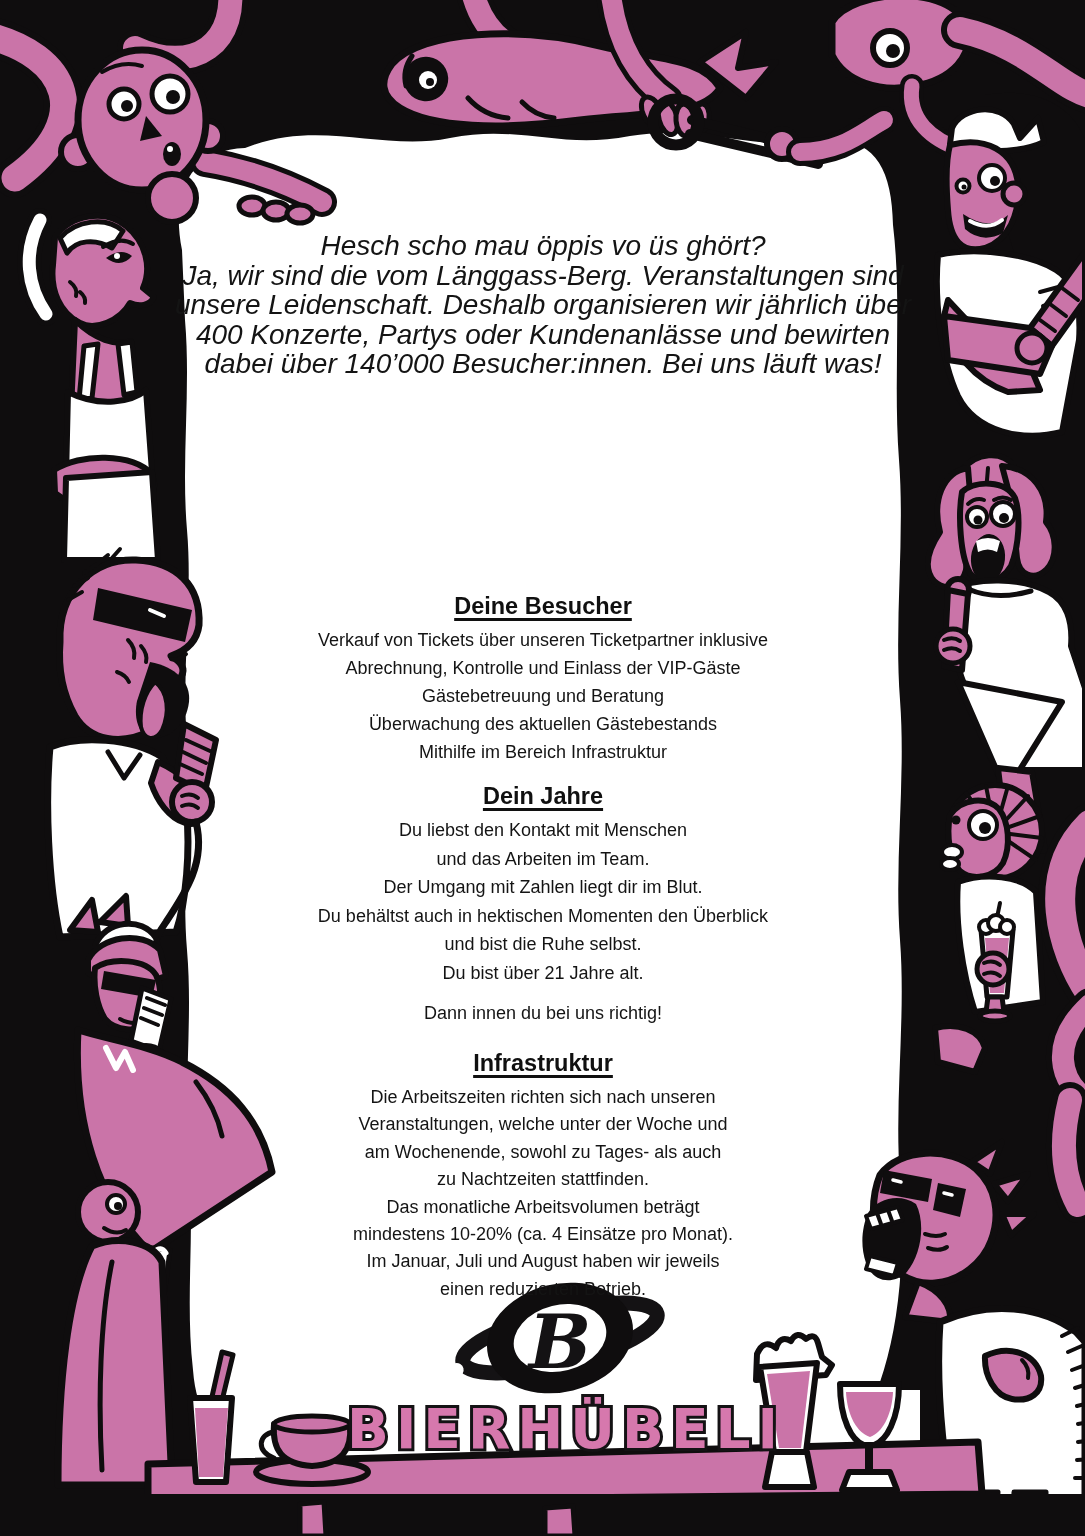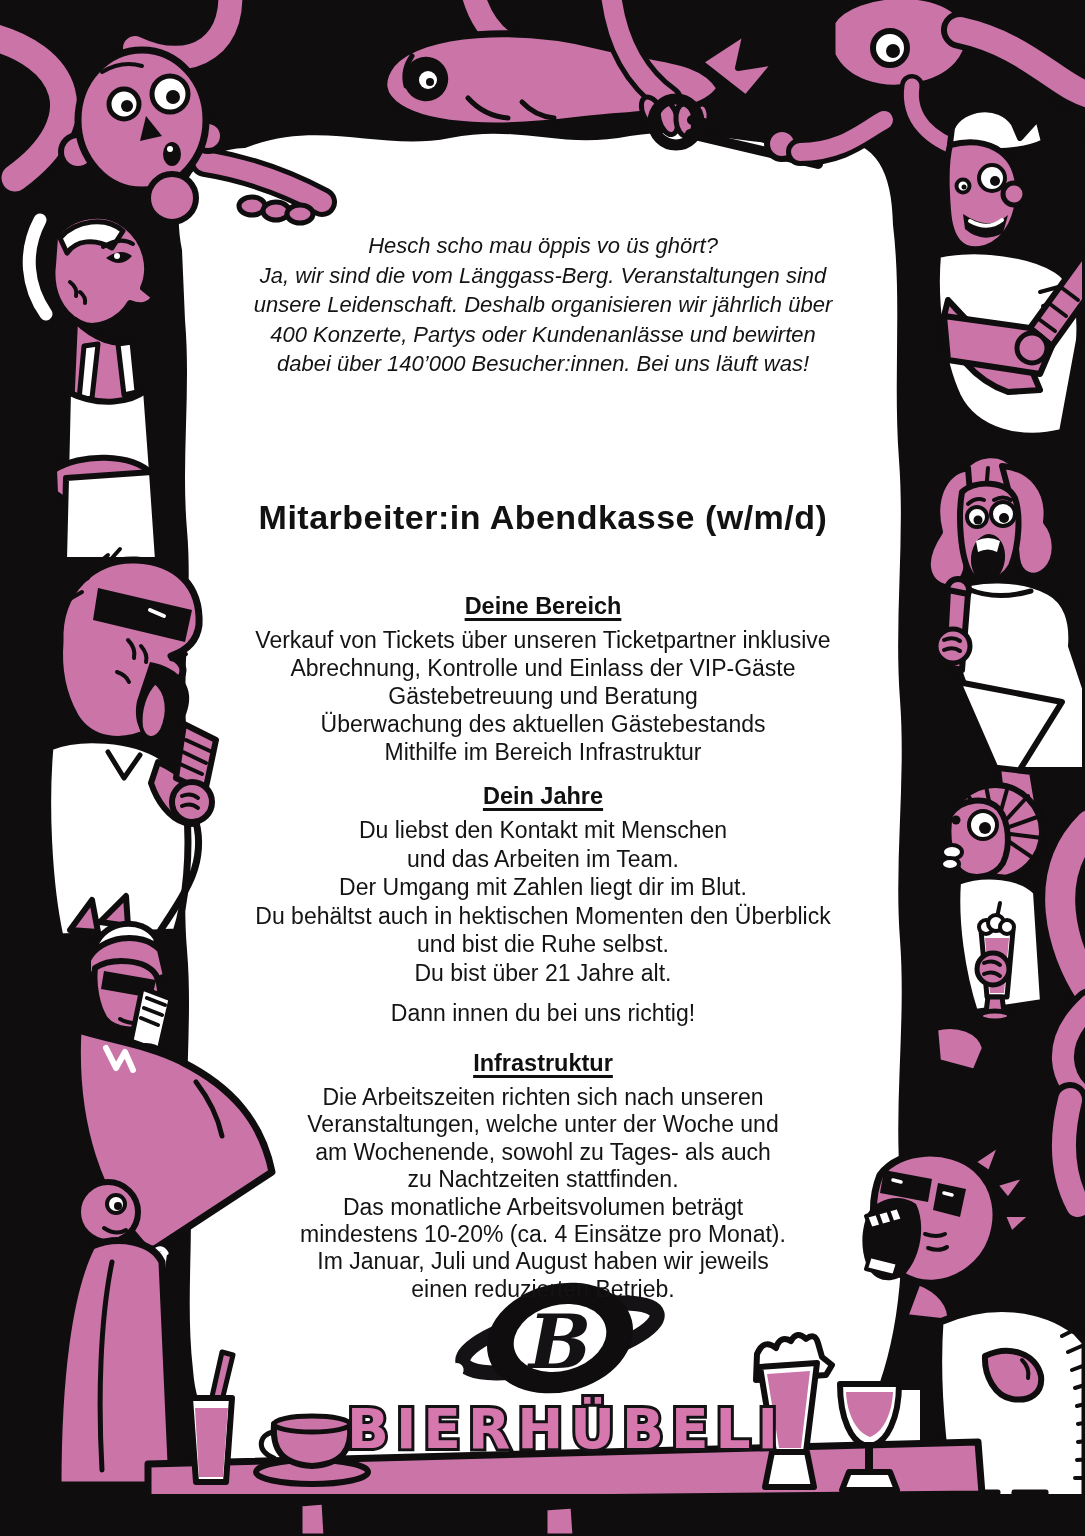--- a/index.html
+++ b/index.html
@@ -5,22 +5,22 @@
   html,body{margin:0;padding:0;background:#0e0c0d;}
   *{box-sizing:border-box;}
   #flyer{
     position:relative;width:1085px;height:1536px;overflow:hidden;
     background:#0e0c0d;
     font-family:"Liberation Sans", sans-serif;
     color:#161616;
   }
   #artwork{position:absolute;left:0;top:0;z-index:0;}
   .txt{position:absolute;left:168px;width:750px;text-align:center;z-index:2;}
-  .body-text{font-size:23px;line-height:28px;color:#141414;}
-  .intro{top:231px;font-style:italic;font-size:22px;line-height:29.5px;}
+  .body-text{font-size:18px;line-height:28px;color:#141414;}
+  .intro{top:231px;font-style:italic;font-size:28px;line-height:29.5px;}
   .vacancy{top:397px;font-size:22px;line-height:30px;}
   .job-title{top:498px;font-size:34px;font-weight:bold;letter-spacing:.5px;color:#121212;}
   .sec-head{font-size:23.5px;font-weight:bold;text-decoration:underline;
             text-decoration-thickness:2.5px;text-underline-offset:4px;color:#101010;}
   .h-aufgaben{top:593px;}
   .l-aufgaben{top:626px;}
   .h-profil{top:783px;}
   .l-profil{top:816px;line-height:28.6px;}
   .cta{top:999px;}
   .h-arbeit{top:1050px;}
@@ -369,23 +369,22 @@
         <circle cx="452" cy="1344" r="7" class="wh"></circle>
       </g>
       <text class="monogram" x="560" y="1368" text-anchor="middle">B</text>
       <text class="wordmark" x="566" y="1448" text-anchor="middle">BIERHÜBELI</text>
     </g>
   </svg>
 
   <div class="txt intro body-text">Hesch scho mau öppis vo üs ghört?<br>Ja, wir sind die vom Länggass-Berg. Veranstaltungen sind<br>unsere Leidenschaft. Deshalb organisieren wir jährlich über<br>400 Konzerte, Partys oder Kundenanlässe und bewirten<br>dabei über 140’000 Besucher:innen. Bei uns läuft was!</div>
 
 
-  <div class="txt job-title">Mitarbeiter:in Abendkasse (w/m/d)</div>
-
-  <div class="txt sec-head h-aufgaben">Deine Bereich</div>
+
+  <div class="txt sec-head h-aufgaben">Deine Besucher</div>
   <div class="txt l-aufgaben body-text">Verkauf von Tickets über unseren Ticketpartner inklusive<br>Abrechnung, Kontrolle und Einlass der VIP-Gäste<br>Gästebetreuung und Beratung<br>Überwachung des aktuellen Gästebestands<br>Mithilfe im Bereich Infrastruktur</div>
 
   <div class="txt sec-head h-profil">Dein Jahre</div>
   <div class="txt l-profil body-text">Du liebst den Kontakt mit Menschen<br>und das Arbeiten im Team.<br>Der Umgang mit Zahlen liegt dir im Blut.<br>Du behältst auch in hektischen Momenten den Überblick<br>und bist die Ruhe selbst.<br>Du bist über 21 Jahre alt.</div>
 
   <div class="txt cta body-text">Dann innen du bei uns richtig!</div>
 
   <div class="txt sec-head h-arbeit">Infrastruktur</div>
   <div class="txt l-arbeit body-text">Die Arbeitszeiten richten sich nach unseren<br>Veranstaltungen, welche unter der Woche und<br>am Wochenende, sowohl zu Tages- als auch<br>zu Nachtzeiten stattfinden.<br>Das monatliche Arbeitsvolumen beträgt<br>mindestens 10-20% (ca. 4 Einsätze pro Monat).<br>Im Januar, Juli und August haben wir jeweils<br>einen reduzierten Betrieb.</div>
 

